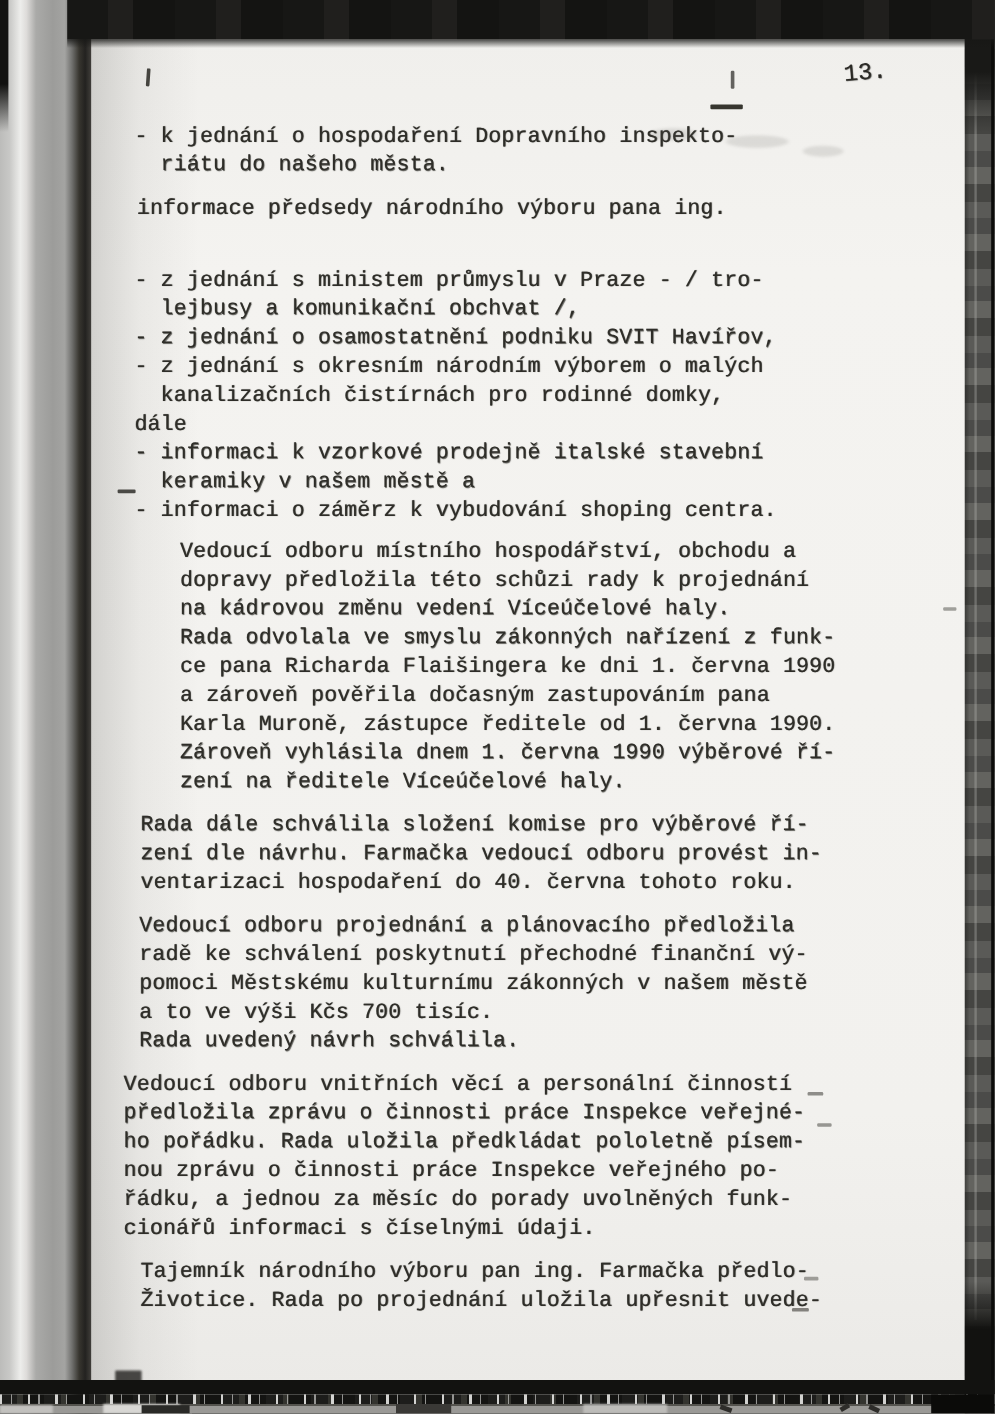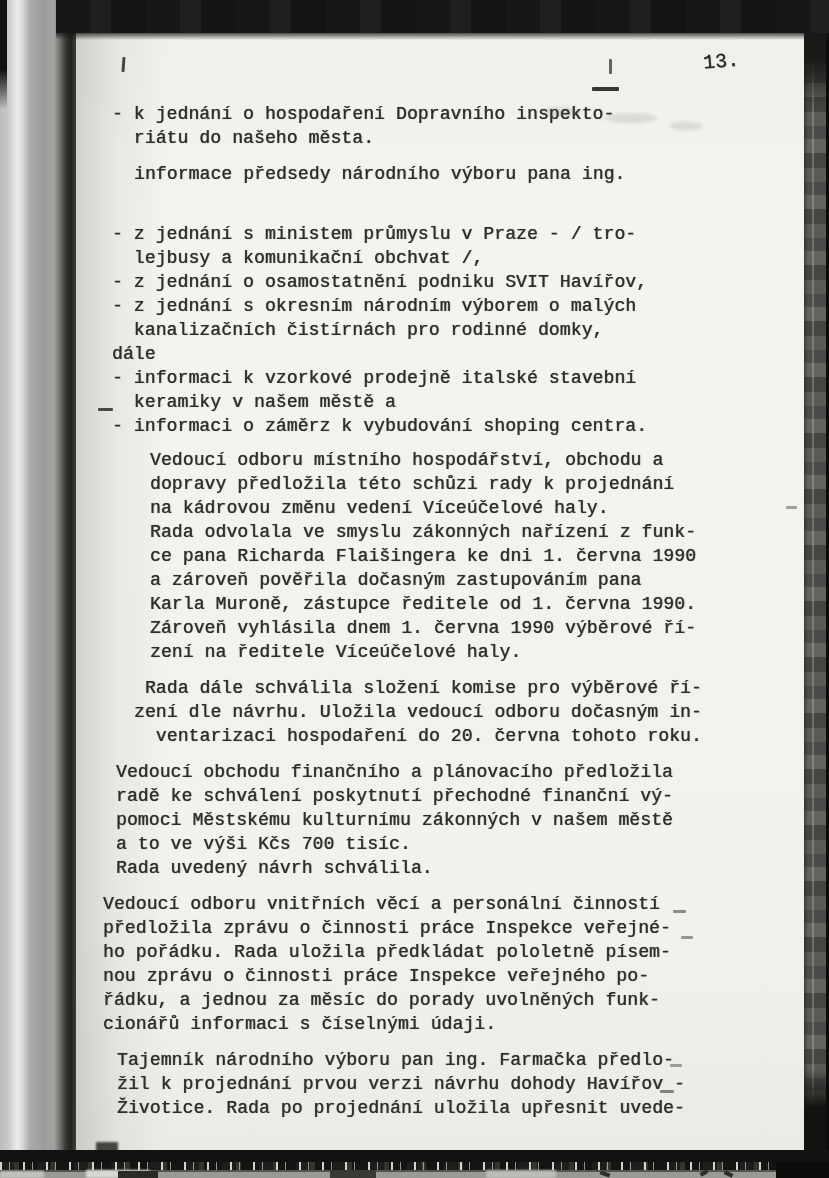--- a/index.html
+++ b/index.html
@@ -26,22 +26,22 @@
     background:linear-gradient(90deg,rgba(60,60,56,0.18) 0px,rgba(60,60,56,0.06) 40px,rgba(60,60,56,0) 90px),
                linear-gradient(180deg,#f0efec 0,#f4f3f0 200px,#f2f1ee 900px,#ebeae7 1126px);
   }
   
   .para{
     position:absolute;white-space:pre;font-size:18px;line-height:24px;
     letter-spacing:0.12px;color:#2e2d28;
     text-shadow:0.5px 0.4px 0.7px rgba(46,45,40,0.75), -0.3px 0 0.5px rgba(46,45,40,0.3);
   }
   .text-line{height:24px;}
-  .p0{left:36px;top:74px;}  .p1{left:38px;top:134px;margin-left:20px;} .p2{left:36px;top:194px;}
-  .p3{left:50px;top:420px;margin-left:24px;} .p4{left:58px;top:648px;text-align:right;} .p5{left:40px;top:732px;}
+  .p0{left:36px;top:74px;}  .p1{left:38px;top:134px;} .p2{left:36px;top:194px;}
+  .p3{left:50px;top:420px;margin-left:24px;} .p4{left:41px;top:648px;} .p5{left:40px;top:732px;}
   .p6{left:27px;top:864px;} .p7{left:41px;top:1020px;}
   .pagenum{
     position:absolute;left:627px;top:22px;font-size:20px;color:#2a2925;
     transform:rotate(-5deg);
     text-shadow:0.5px 0.5px 0.8px rgba(42,41,37,0.8);
   }
   
   .art{position:absolute;background:#3c3b36;border-radius:1px;}
   .a-tick1{left:46px;top:29px;width:3px;height:15px;transform:rotate(4deg);background:#45443f;}
   .a-tick2{left:533px;top:31px;width:3px;height:15px;background:#403f3b;opacity:.8;}
@@ -112,24 +112,24 @@
   <div class="left-strip"></div>
   <div class="left-black-corner"></div>
 
   <div class="page">
     <div class="pagenum">13.</div>
 
     <div class="para p0"><div class="text-line">- k jednání o hospodaření Dopravního inspekto-</div><div class="text-line">  riátu do našeho města.</div></div>
     <div class="para p1"><div class="text-line">informace předsedy národního výboru pana ing.</div></div>
     <div class="para p2"><div class="text-line">- z jednání s ministem průmyslu v Praze - / tro-</div><div class="text-line">  lejbusy a komunikační obchvat /,</div><div class="text-line">- z jednání o osamostatnění podniku SVIT Havířov,</div><div class="text-line">- z jednání s okresním národním výborem o malých</div><div class="text-line">  kanalizačních čistírnách pro rodinné domky,</div><div class="text-line">dále</div><div class="text-line">- informaci k vzorkové prodejně italské stavební</div><div class="text-line">  keramiky v našem městě a</div><div class="text-line">- informaci o záměrz k vybudování shoping centra.</div></div>
     <div class="para p3"><div class="text-line">Vedoucí odboru místního hospodářství, obchodu a</div><div class="text-line">dopravy předložila této schůzi rady k projednání</div><div class="text-line">na kádrovou změnu vedení Víceúčelové haly.</div><div class="text-line">Rada odvolala ve smyslu zákonných nařízení z funk-</div><div class="text-line">ce pana Richarda Flaišingera ke dni 1. června 1990</div><div class="text-line">a zároveň pověřila dočasným zastupováním pana</div><div class="text-line">Karla Muroně, zástupce ředitele od 1. června 1990.</div><div class="text-line">Zároveň vyhlásila dnem 1. června 1990 výběrové ří-</div><div class="text-line">zení na ředitele Víceúčelové haly.</div></div>
-    <div class="para p4"><div class="text-line">Rada dále schválila složení komise pro výběrové ří-</div><div class="text-line">zení dle návrhu. Uložila vedoucí odboru dočasným in-</div><div class="text-line">ventarizaci hospodaření do 20. června tohoto roku.</div></div>
-    <div class="para p5"><div class="text-line">Vedoucí obchodu finančního a plánovacího předložila</div><div class="text-line">radě ke schválení poskytnutí přechodné finanční vý-</div><div class="text-line">pomoci Městskému kulturnímu zákonných v našem městě</div><div class="text-line">a to ve výši Kčs 700 tisíc.</div><div class="text-line">Rada uvedený návrh schválila.</div></div>
+    <div class="para p4"><div class="text-line">Rada dále schválila složení komise pro výběrové ří-</div><div class="text-line">zení dle návrhu. Farmačka vedoucí odboru provést in-</div><div class="text-line">ventarizaci hospodaření do 40. června tohoto roku.</div></div>
+    <div class="para p5"><div class="text-line">Vedoucí odboru projednání a plánovacího předložila</div><div class="text-line">radě ke schválení poskytnutí přechodné finanční vý-</div><div class="text-line">pomoci Městskému kulturnímu zákonných v našem městě</div><div class="text-line">a to ve výši Kčs 700 tisíc.</div><div class="text-line">Rada uvedený návrh schválila.</div></div>
     <div class="para p6"><div class="text-line">Vedoucí odboru vnitřních věcí a personální činností</div><div class="text-line">předložila zprávu o činnosti práce Inspekce veřejné-</div><div class="text-line">ho pořádku. Rada uložila předkládat pololetně písem-</div><div class="text-line">nou zprávu o činnosti práce Inspekce veřejného po-</div><div class="text-line">řádku, a jednou za měsíc do porady uvolněných funk-</div><div class="text-line">cionářů informaci s číselnými údaji.</div></div>
-    <div class="para p7"><div class="text-line">Tajemník národního výboru pan ing. Farmačka předlo-</div><div class="text-line">žil k projednání prvou verzi návrhu dohody Havířov -</div><div class="text-line">Životice. Rada po projednání uložila upřesnit uvede-</div></div>
+    <div class="para p7"><div class="text-line">Tajemník národního výboru pan ing. Farmačka předlo-</div><div class="text-line">Životice. Rada po projednání uložila upřesnit uvede-</div></div>
 
     <div class="bleed"></div>
     <div class="art a-tick1"></div>
     <div class="art a-tick2"></div>
     <div class="art a-overdash"></div>
     <div class="art a-underscore1"></div>
     <div class="art a-dash-right"></div>
     <div class="art a-u2"></div>
     <div class="art a-u3"></div>
     <div class="art a-u4"></div>

